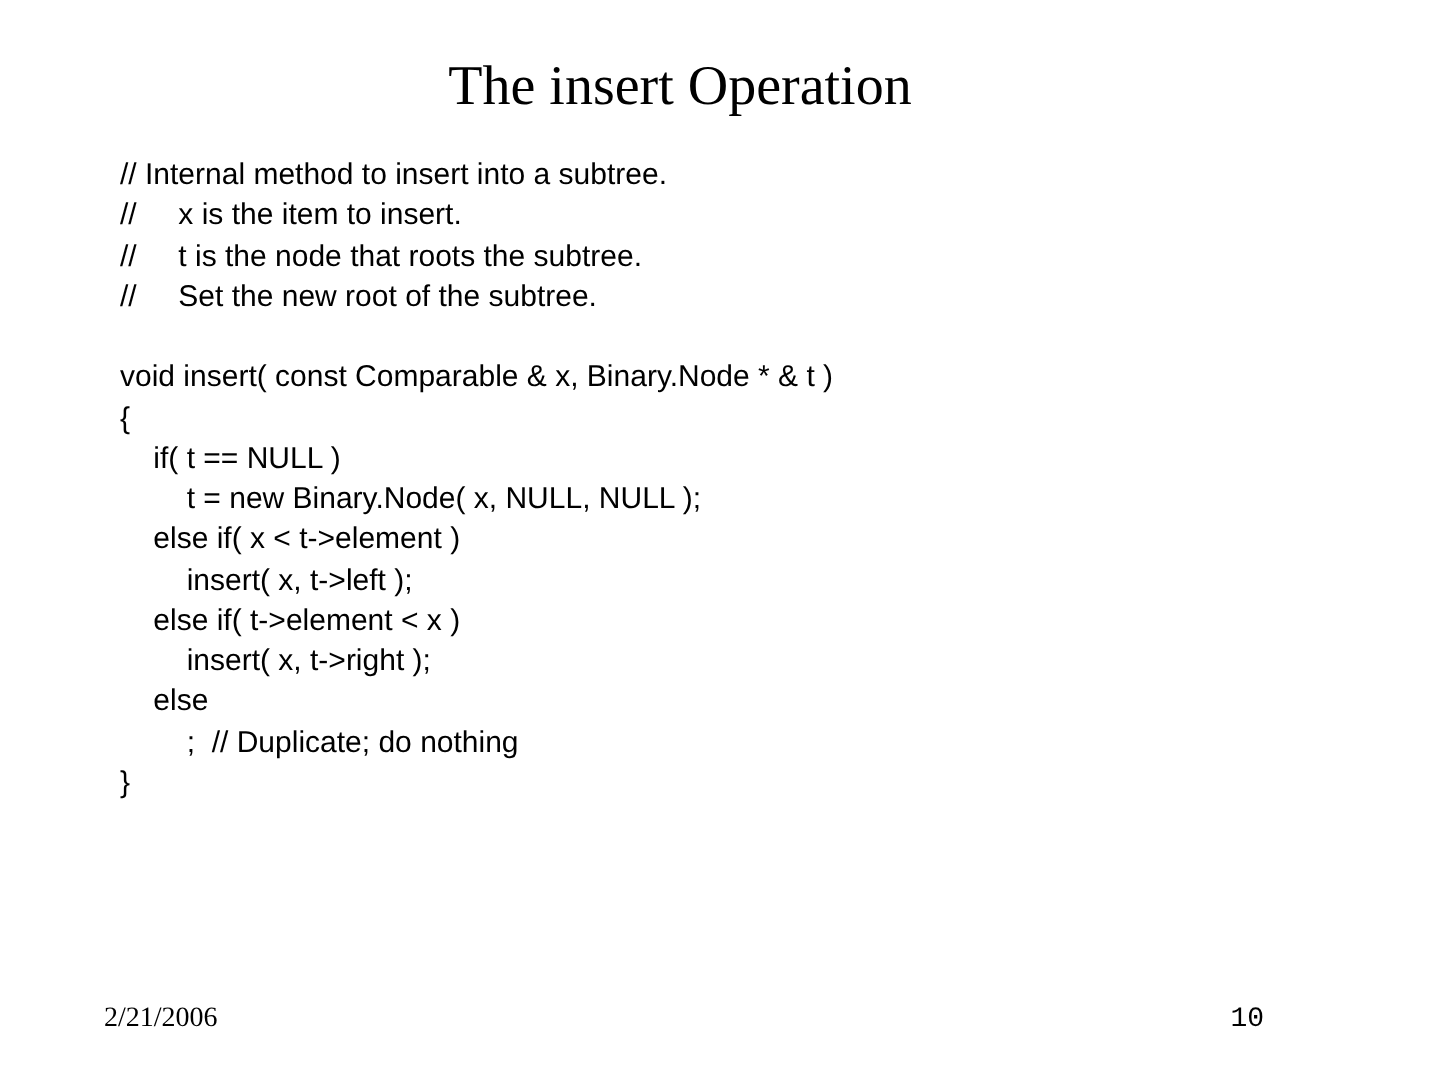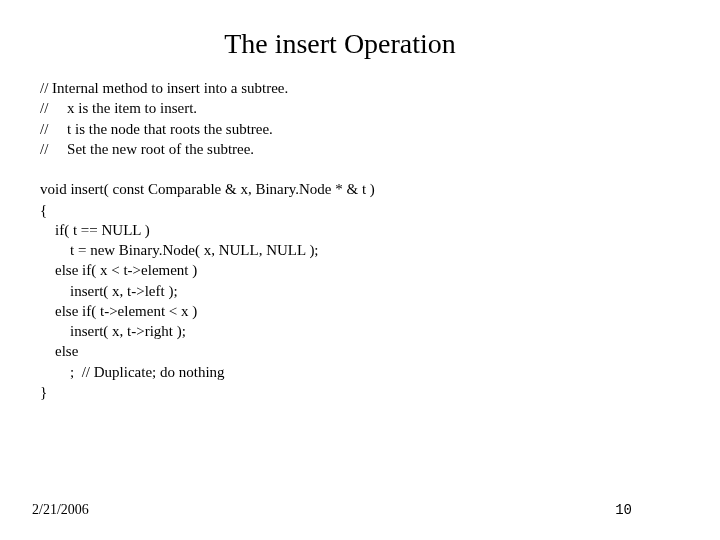--- a/index.html
+++ b/index.html
@@ -19,31 +19,31 @@
     box-sizing: border-box;
   }
   .title {
     text-align: center;
     font-size: 28px;
     font-weight: normal;
     padding-top: 28px;
     padding-bottom: 10px;
   }
   .code {
-    font-family: Liberation Serif, serif;
+    font-family: Liberation Sans, sans-serif;
     font-size: 15px;
     white-space: pre;
     line-height: 1.35;
-    padding-left: 40px;
+    padding-left: 60px;
     padding-right: 40px;
     padding-top: 8px;
   }
   .footer-date {
     position: absolute;
-    left: 32px;
+    left: 52px;
     bottom: 22px;
     font-size: 14px;
   }
   .footer-page {
     position: absolute;
     right: 48px;
     bottom: 22px;
     font-size: 14px;
     font-family: Liberation Mono, monospace;
   }

